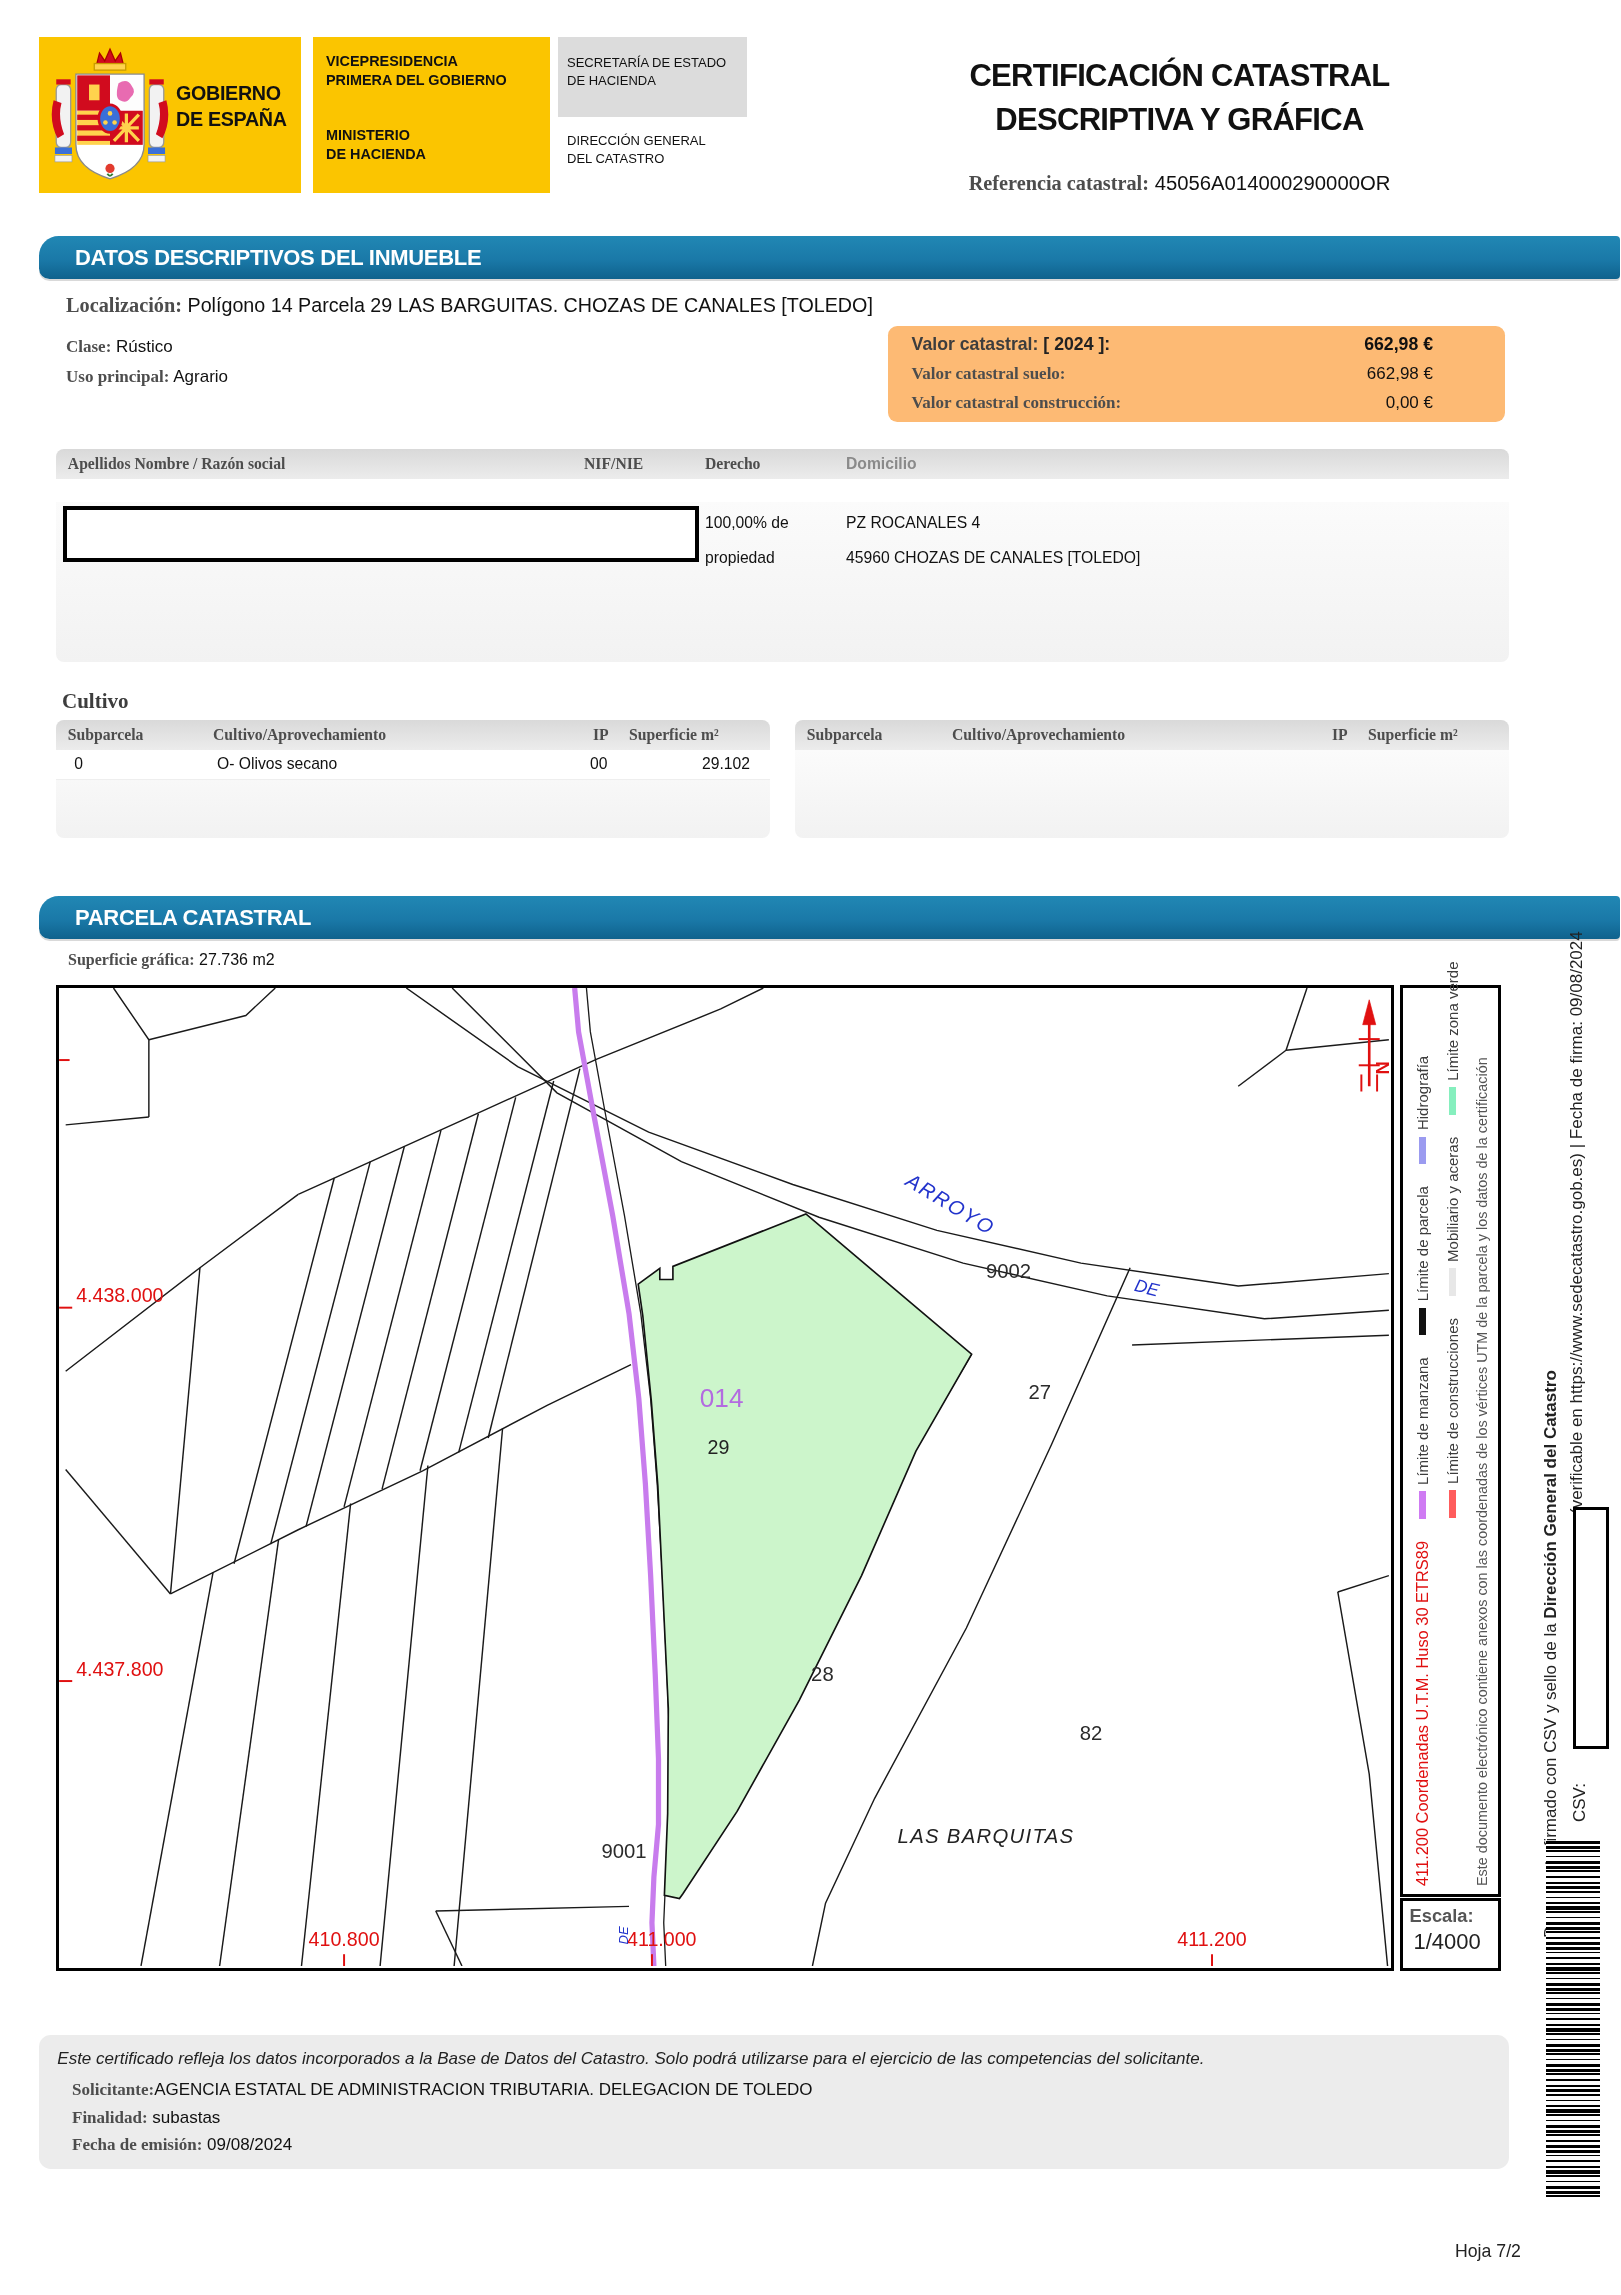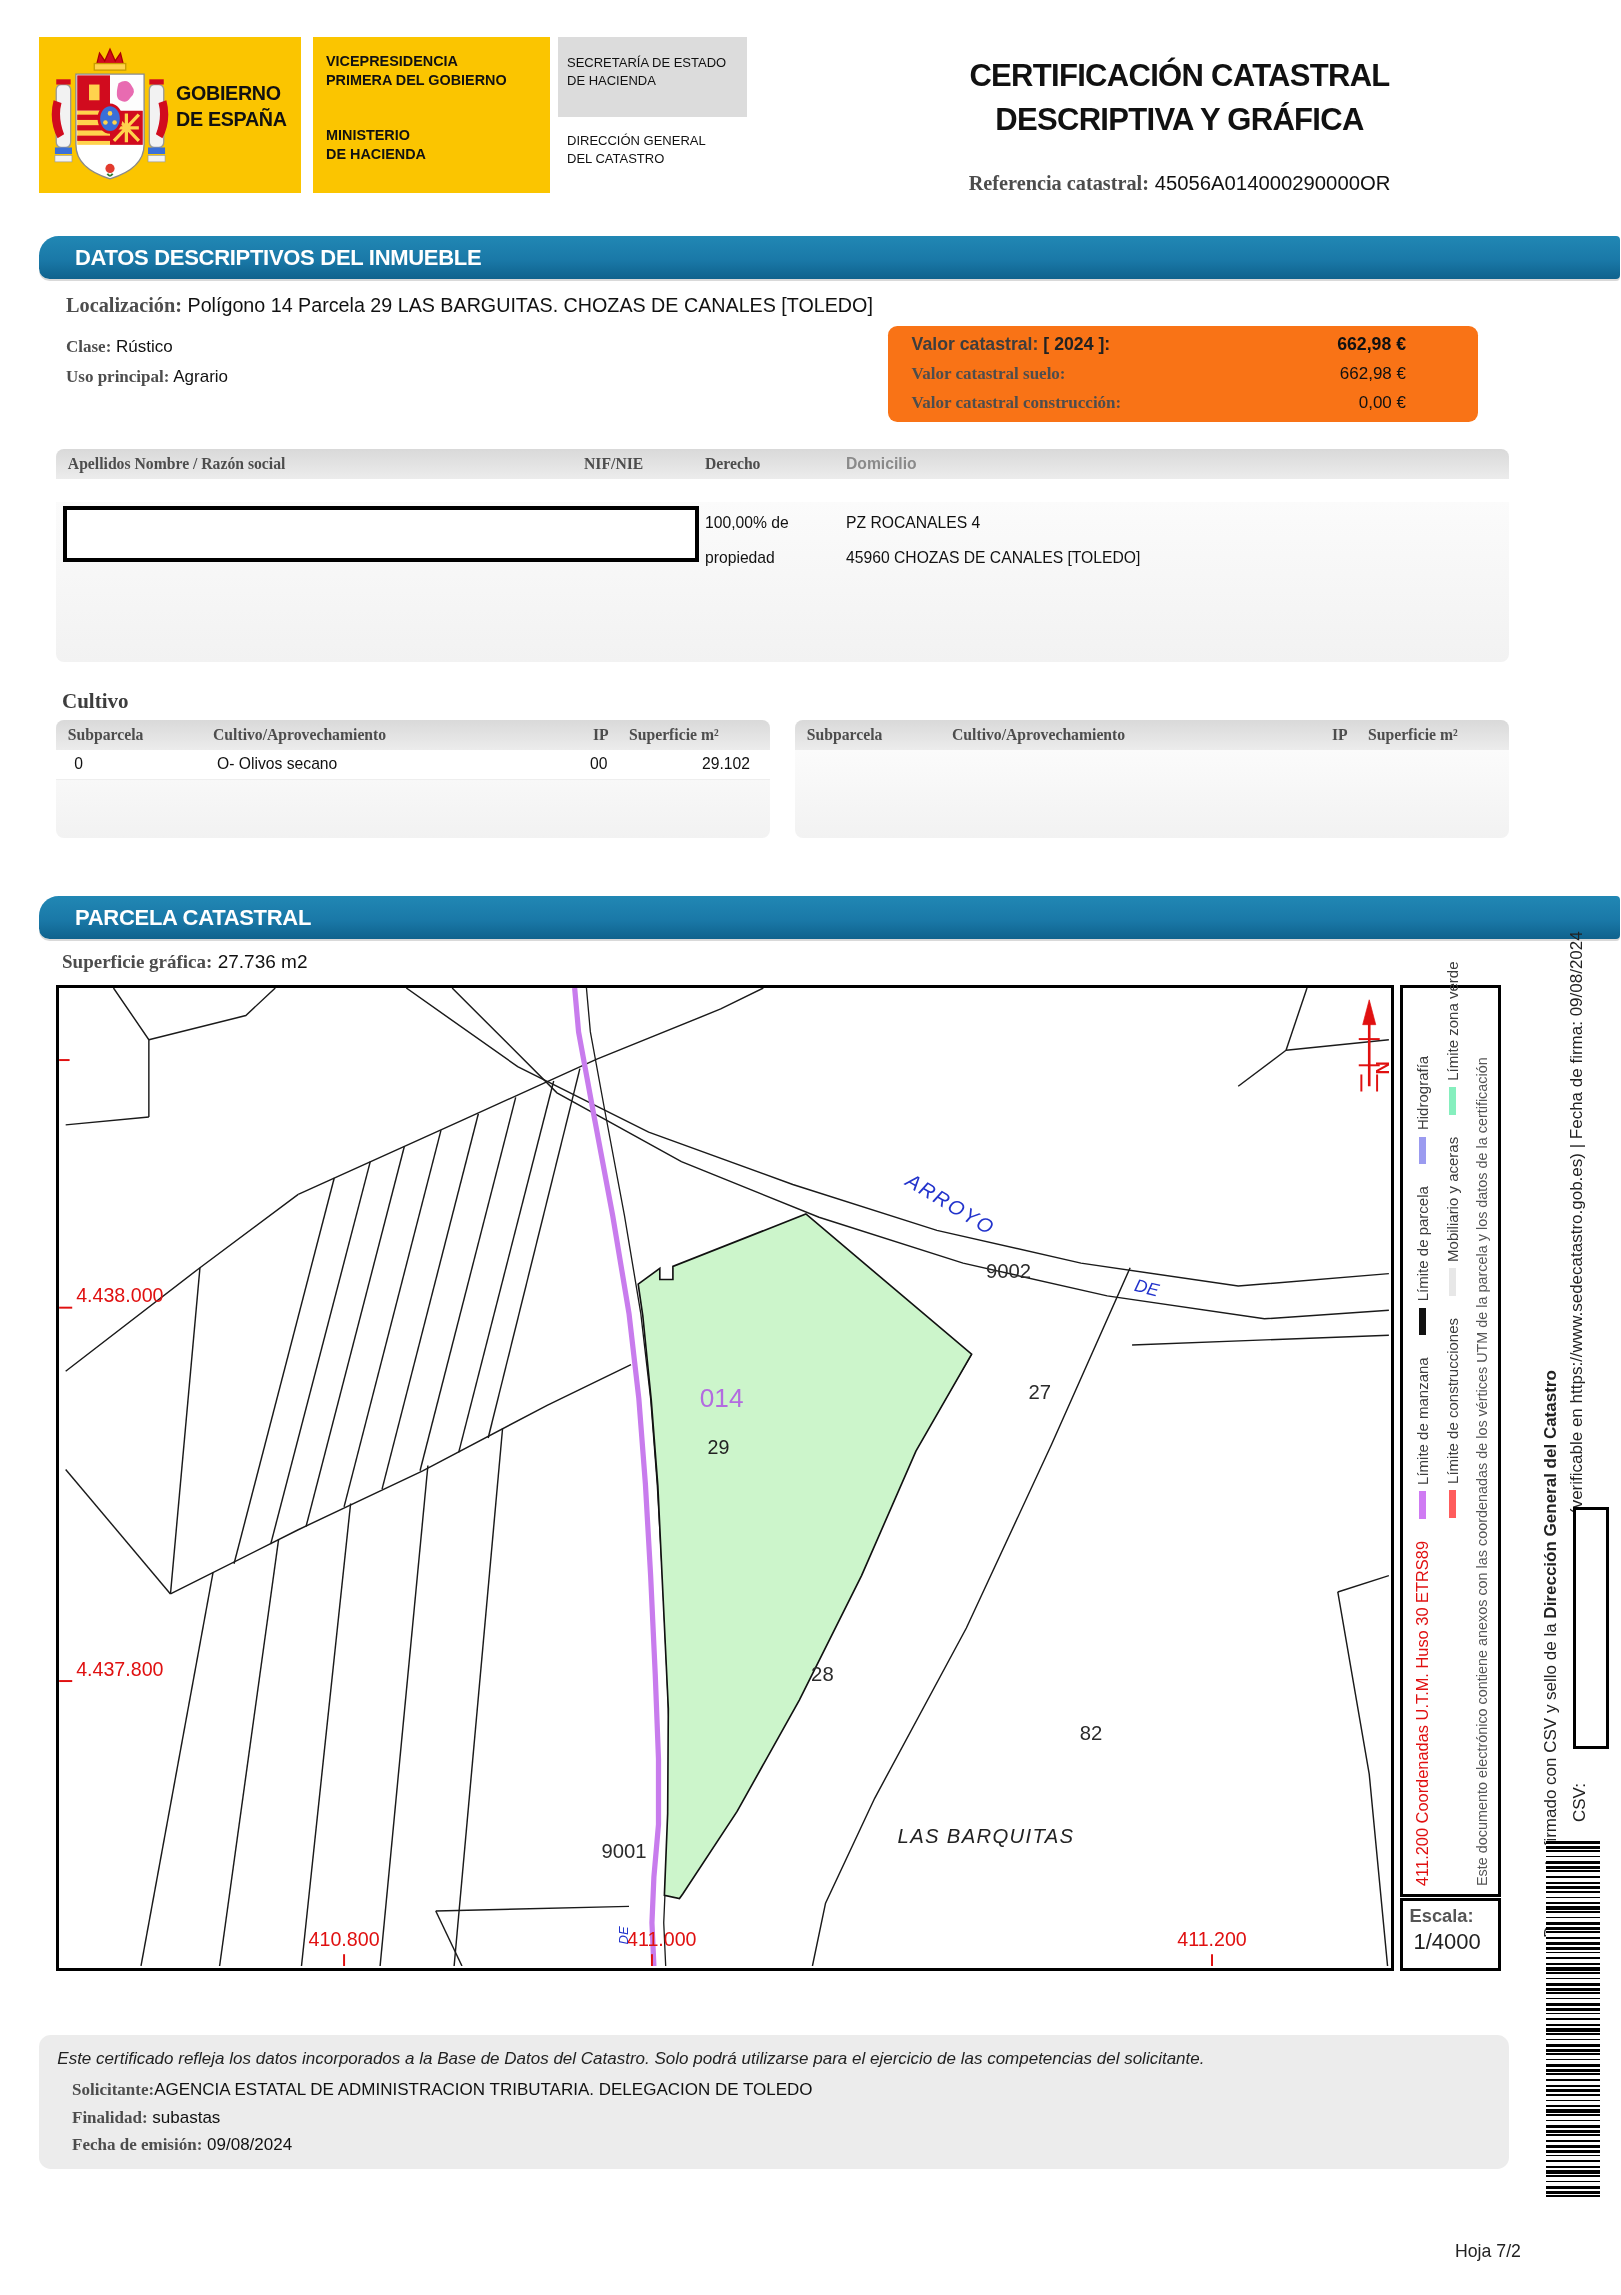--- a/index.html
+++ b/index.html
@@ -99,21 +99,21 @@
   </div>
   <div class="abs" style="left:66px;top:337px;font-size:17px;">
     <span class="lbl">Clase:</span>
     <span class="val">Rústico</span>
   </div>
   <div class="abs" style="left:66px;top:367px;font-size:17px;">
     <span class="lbl">Uso principal:</span>
     <span class="val">Agrario</span>
   </div>
 
-  <div class="abs" style="left:888px;top:326px;width:590px;height:96px;background:#f97316;border-radius:9.2px;">
+  <div class="abs" style="left:888px;top:326px;width:590px;height:96px;background:#fdba74;border-radius:9.2px;padding-left:27px;">
     <div class="abs" style="left:23.6px;top:7.9px;font-size:17.7px;font-weight:bold;color:#3d3d3d;">
       <span>Valor catastral:</span>
       <span style="color:#222;">[ 2024 ]:</span>
     </div>
     <div class="abs" style="right:72px;top:7.9px;font-size:17.7px;font-weight:bold;color:#111;text-align:right;">662,98 €</div>
     <div class="abs lbl" style="left:23.6px;top:38px;font-size:17px;">Valor catastral suelo:</div>
     <div class="abs val" style="right:72px;top:38px;font-size:17px;text-align:right;">662,98 €</div>
     <div class="abs lbl" style="left:23.6px;top:67px;font-size:17px;">Valor catastral construcción:</div>
     <div class="abs val" style="right:72px;top:67px;font-size:17px;text-align:center;">0,00 €</div>
   </div>
@@ -153,21 +153,21 @@
   <div class="abs tblhead" style="left:795px;top:720px;width:714px;height:30px;">
     <span class="abs lbl" style="left:11.8px;top:5.9px;font-size:15.7px;">Subparcela</span>
     <span class="abs lbl" style="left:157px;top:5.9px;font-size:15.7px;">Cultivo/Aprovechamiento</span>
     <span class="abs lbl" style="left:537px;top:5.9px;font-size:15.7px;">IP</span>
     <span class="abs lbl" style="left:573px;top:5.9px;font-size:15.7px;">Superficie m²</span>
   </div>
   <div class="abs tblbody" style="left:795px;top:750px;width:714px;height:88px;"></div>
 
   <div class="abs banner" style="left:39px;top:896px;width:1545px;height:43px;">PARCELA CATASTRAL</div>
 
-  <div class="abs" style="left:62px;top:951px;font-size:19px;">
+  <div class="abs" style="left:68px;top:951px;font-size:16px;">
     <span class="lbl">Superficie gráfica:</span>
     <span class="val">27.736 m2</span>
   </div>
 
   <div class="abs" style="left:56px;top:985px;width:1338px;height:986px;border:3.9px solid #000;box-sizing:border-box;background:#fff;">
     <svg width="1330" height="978" viewBox="0 0 2030 1493" style="display:block;">
 
       <g stroke="#1a1a1a" stroke-width="2.2" fill="none">
         <polyline points="10,585 215,427 365,315"></polyline>
         <polyline points="365,315 615,202 820,109 1010,32 1075,0"></polyline>

